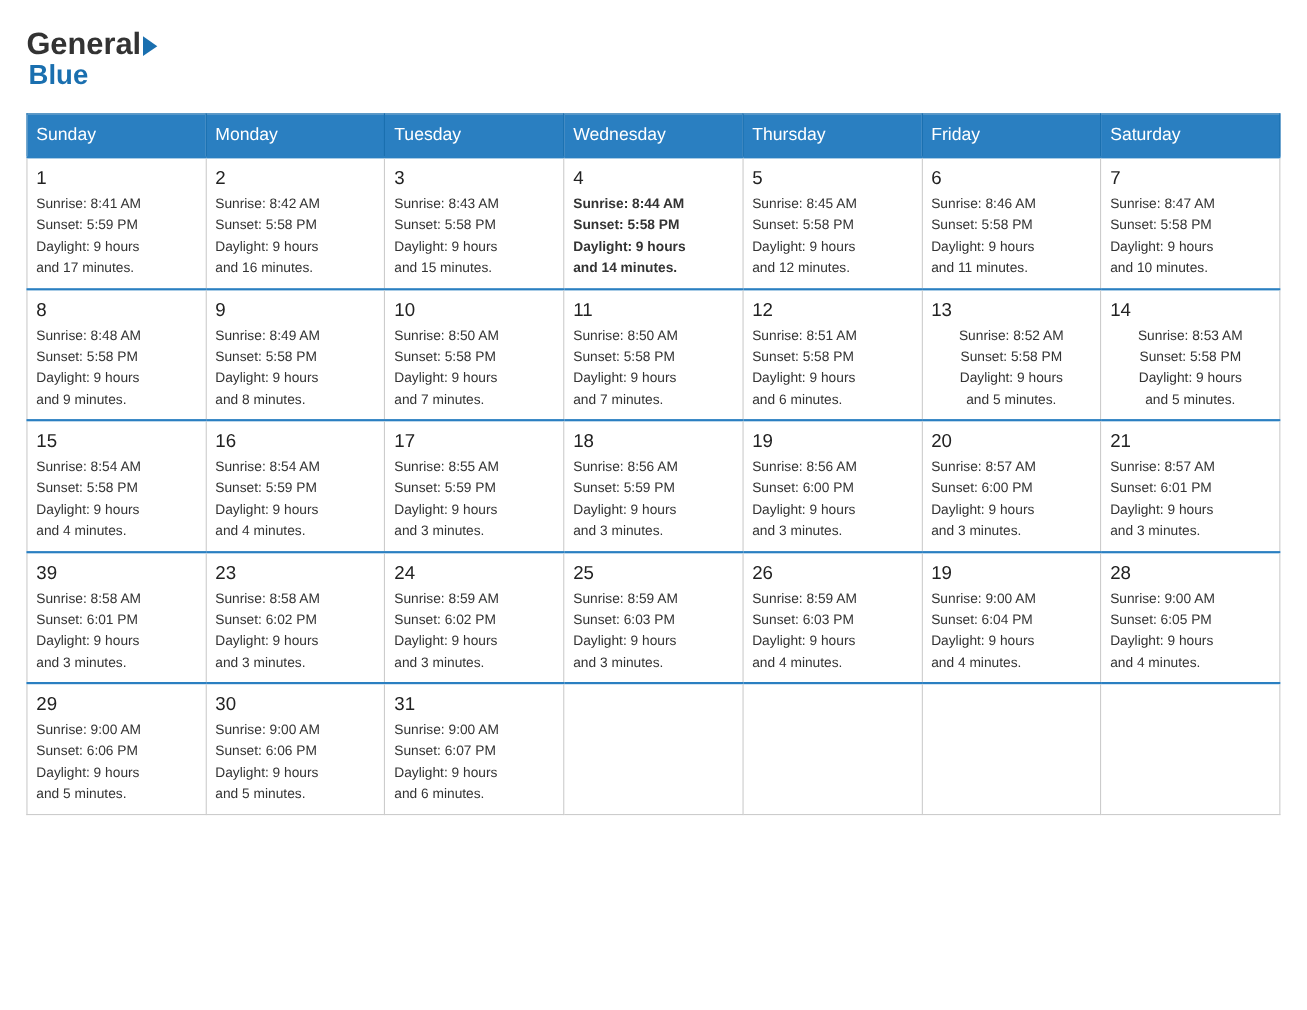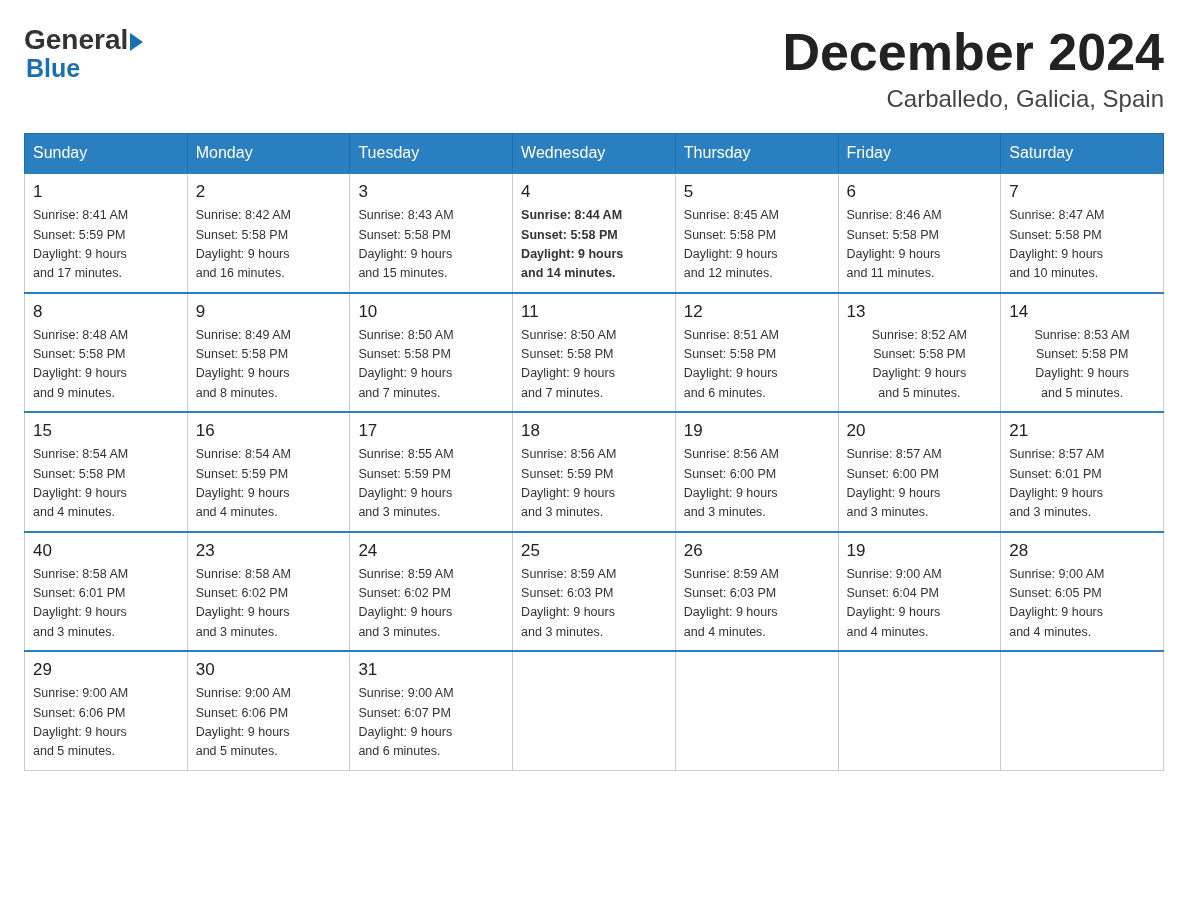--- a/index.html
+++ b/index.html
@@ -87,24 +87,20 @@
 <div class="header">
   <div class="logo-wrapper">
     <div class="logo-line1">
       <span style="font-size:28px;font-weight:bold;color:#333;text-align:center;">General</span>
       <div style="display:inline-flex; align-items:center; margin-left:2px;">
         <div style="width:0;height:0;border-left:13px solid #1a6faf;border-top:9px solid transparent;border-bottom:9px solid transparent;margin-top:3px;"></div>
       </div>
     </div>
     <div style="font-size:25px;font-weight:bold;color:#1a6faf;margin-top:-2px;margin-left:2px;">Blue</div>
   </div>
-  <div class="title-section">
-    <div class="month-title">December 2024</div>
-    <div class="location-title">Carballedo, Galicia, Spain</div>
-  </div>
 </div>
 
 <table>
   <thead>
     <tr id="thead-row">
     <th>Sunday</th>
         <th>Monday</th>
         <th>Tuesday</th>
         <th>Wednesday</th>
         <th>Thursday</th>
@@ -261,21 +257,21 @@
         <td>
           <span class="day-number">21</span>
           <div class="day-info" style="white-space: pre-line;">Sunrise: 8:57 AM
 Sunset: 6:01 PM
 Daylight: 9 hours
 and 3 minutes.</div>
         </td>
       </tr>
       <tr>
         <td>
-          <span class="day-number">40</span>
+          <span class="day-number">39</span>
           <div class="day-info" style="white-space: pre-line;">Sunrise: 8:58 AM
 Sunset: 6:01 PM
 Daylight: 9 hours
 and 3 minutes.</div>
         </td>
         <td>
           <span class="day-number">23</span>
           <div class="day-info" style="white-space: pre-line;">Sunrise: 8:58 AM
 Sunset: 6:02 PM
 Daylight: 9 hours

